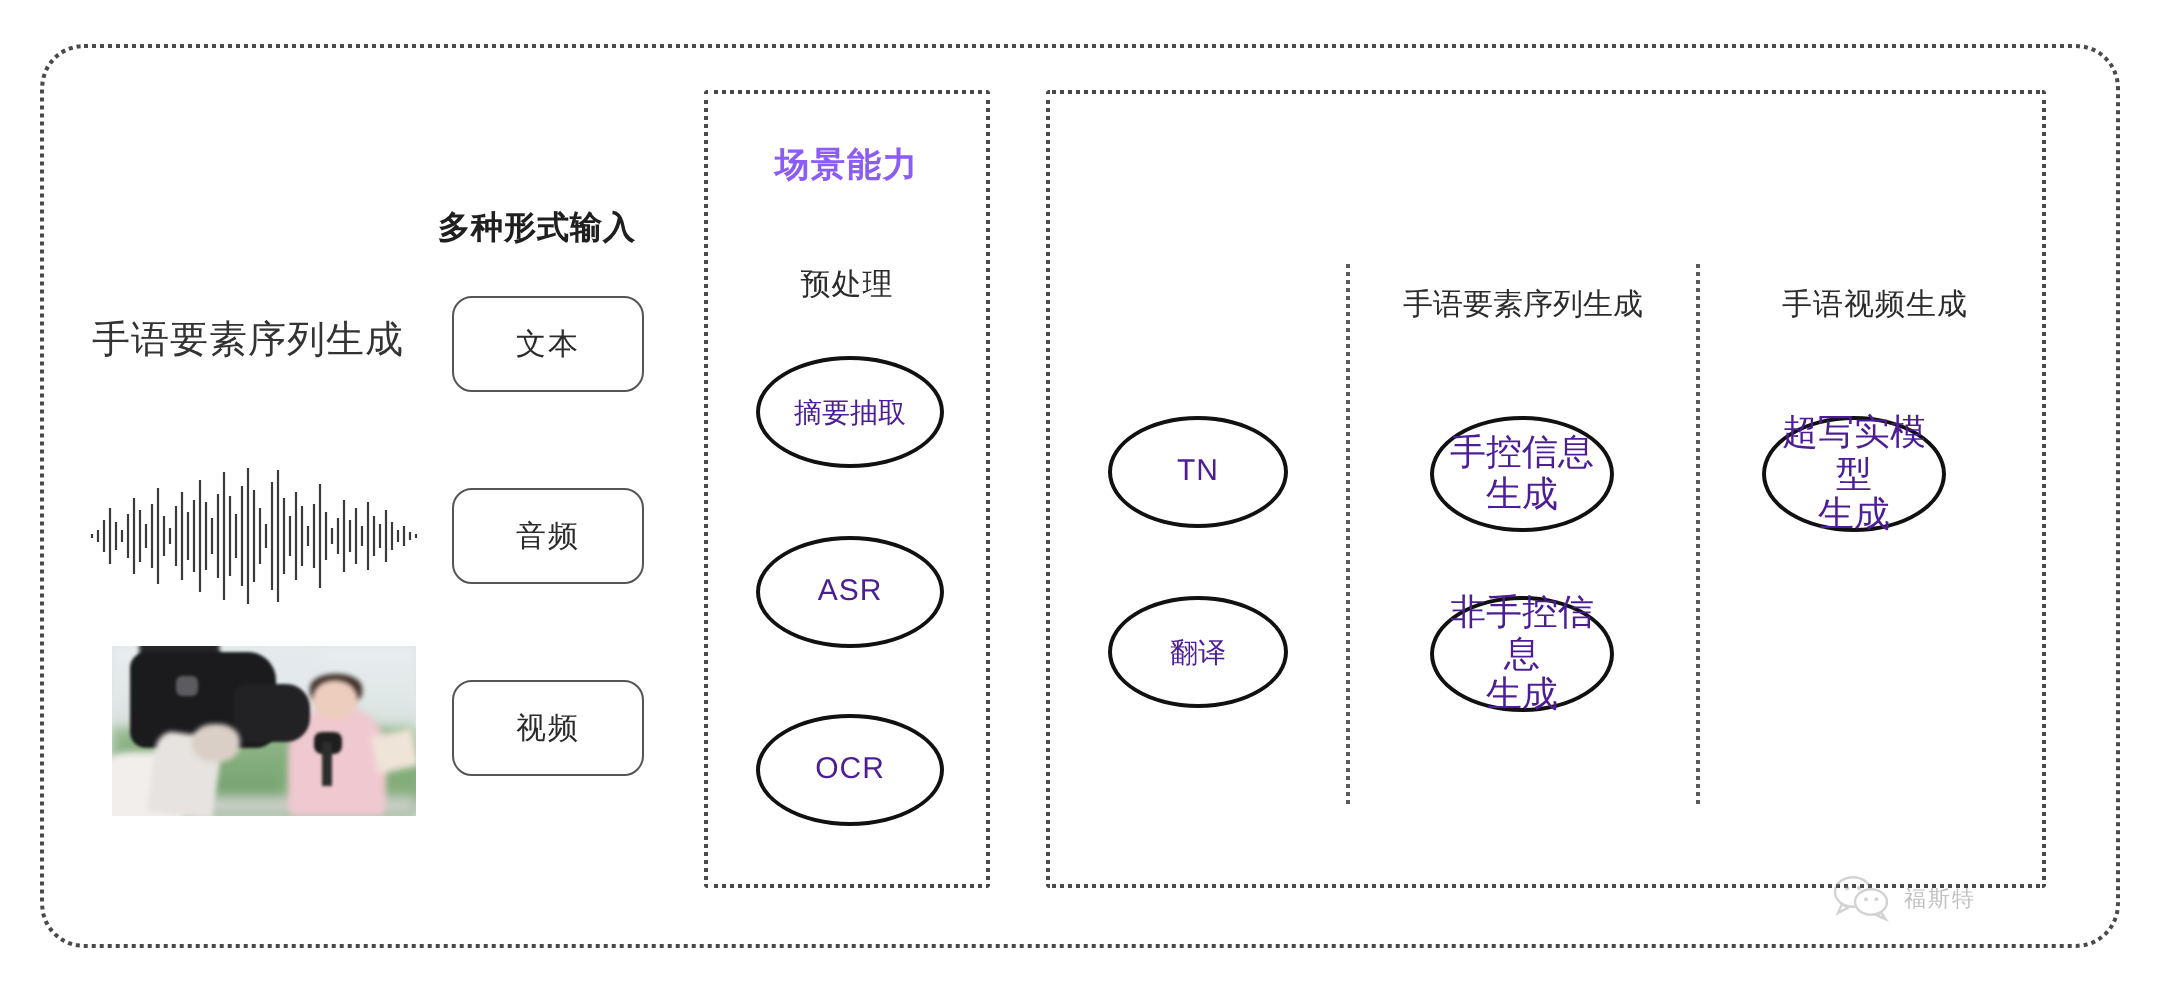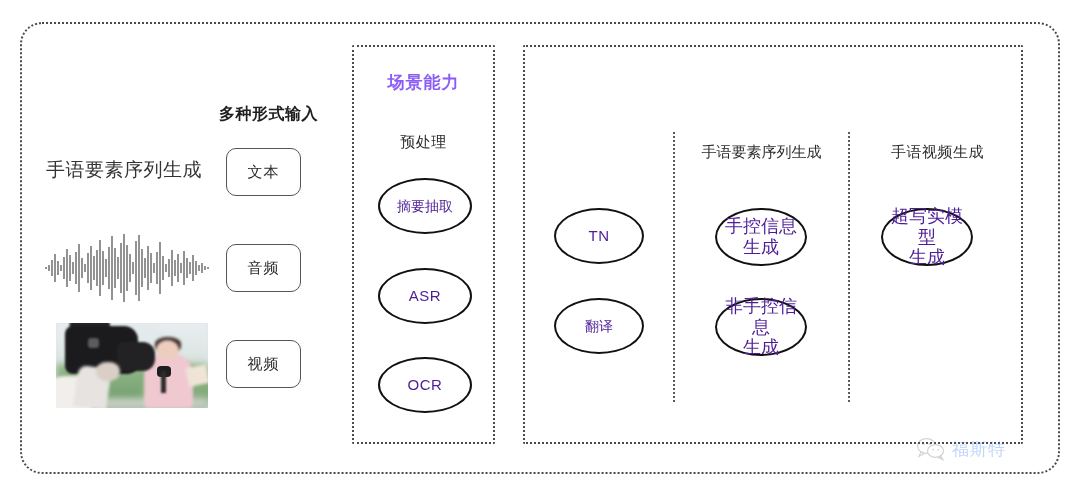--- a/index.html
+++ b/index.html
@@ -121,21 +121,21 @@
     left: 46px;
     top: 157px;
     font-size: 19px;
     letter-spacing: 0.5px;
     color: #333333;
     white-space: nowrap;
   }
   .rbox {
     position: absolute;
     box-sizing: border-box;
-    width: 75px;
+    width: 96px;
     height: 48px;
     border: 1.6px solid #555555;
     border-radius: 10px;
     background: #ffffff;
     display: flex;
     align-items: center;
     justify-content: center;
     font-size: 15px;
     color: #2b2b2b;
     letter-spacing: 1px;
@@ -242,22 +242,22 @@
   #watermark {
     position: absolute;
     left: 916px;
     top: 437px;
     display: flex;
     align-items: center;
     gap: 6px;
     opacity: 0.32;
   }
   #watermark .wm-text {
-    font-size: 17px;
-    color: #3b82f6;
+    font-size: 11px;
+    color: #404040;
     letter-spacing: 1px;
     text-align: right;
   }
   #watermark .wm-icon { display: block; }
 </style>
 </head>
 <body>
 
 <div id="stage">
 

